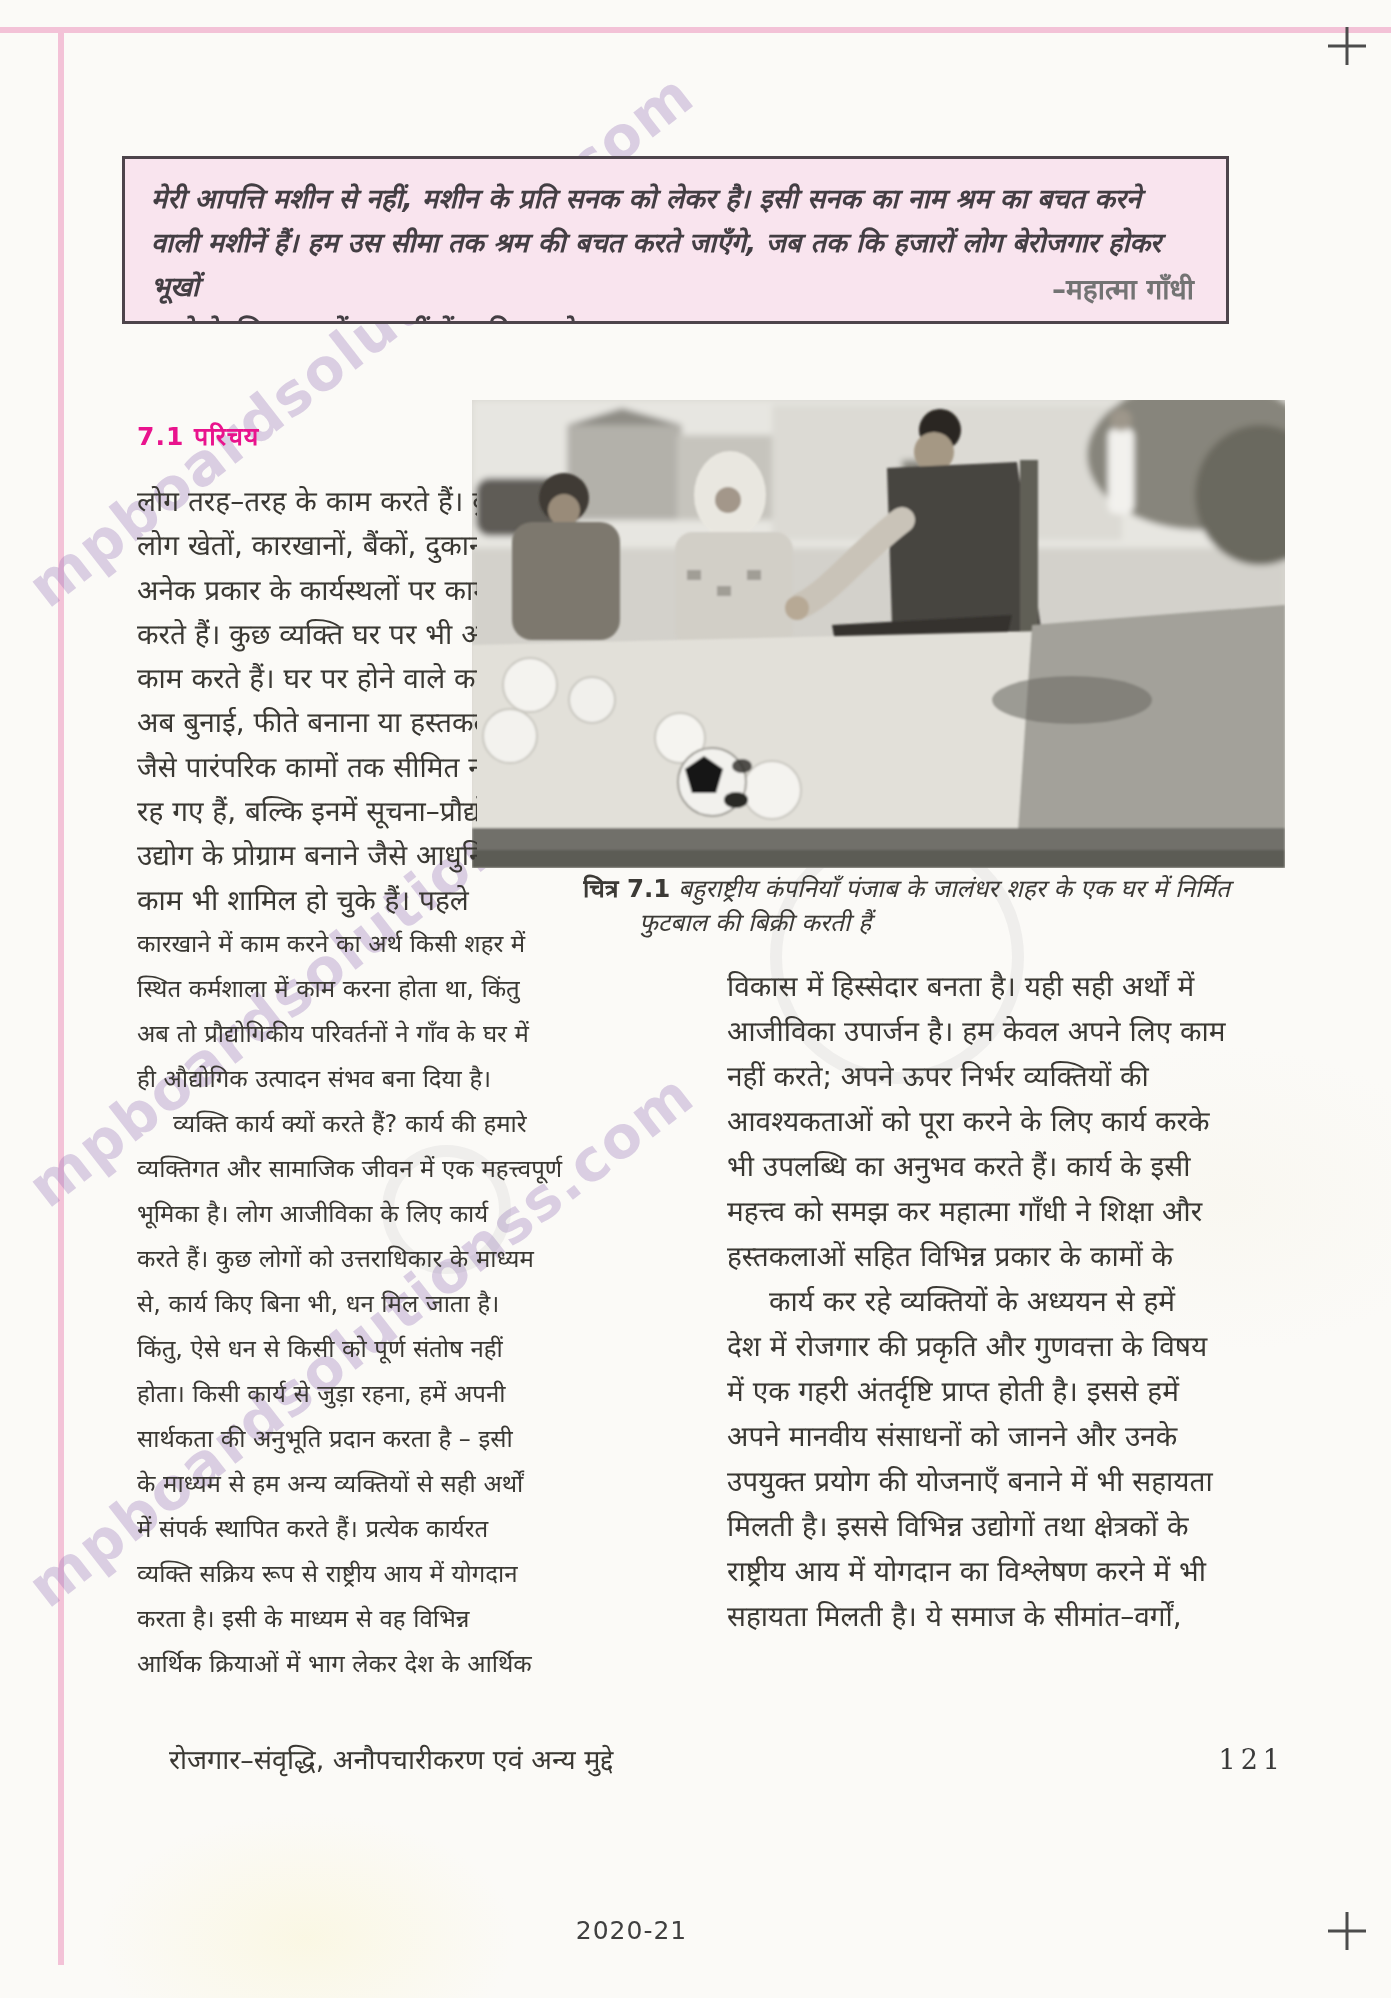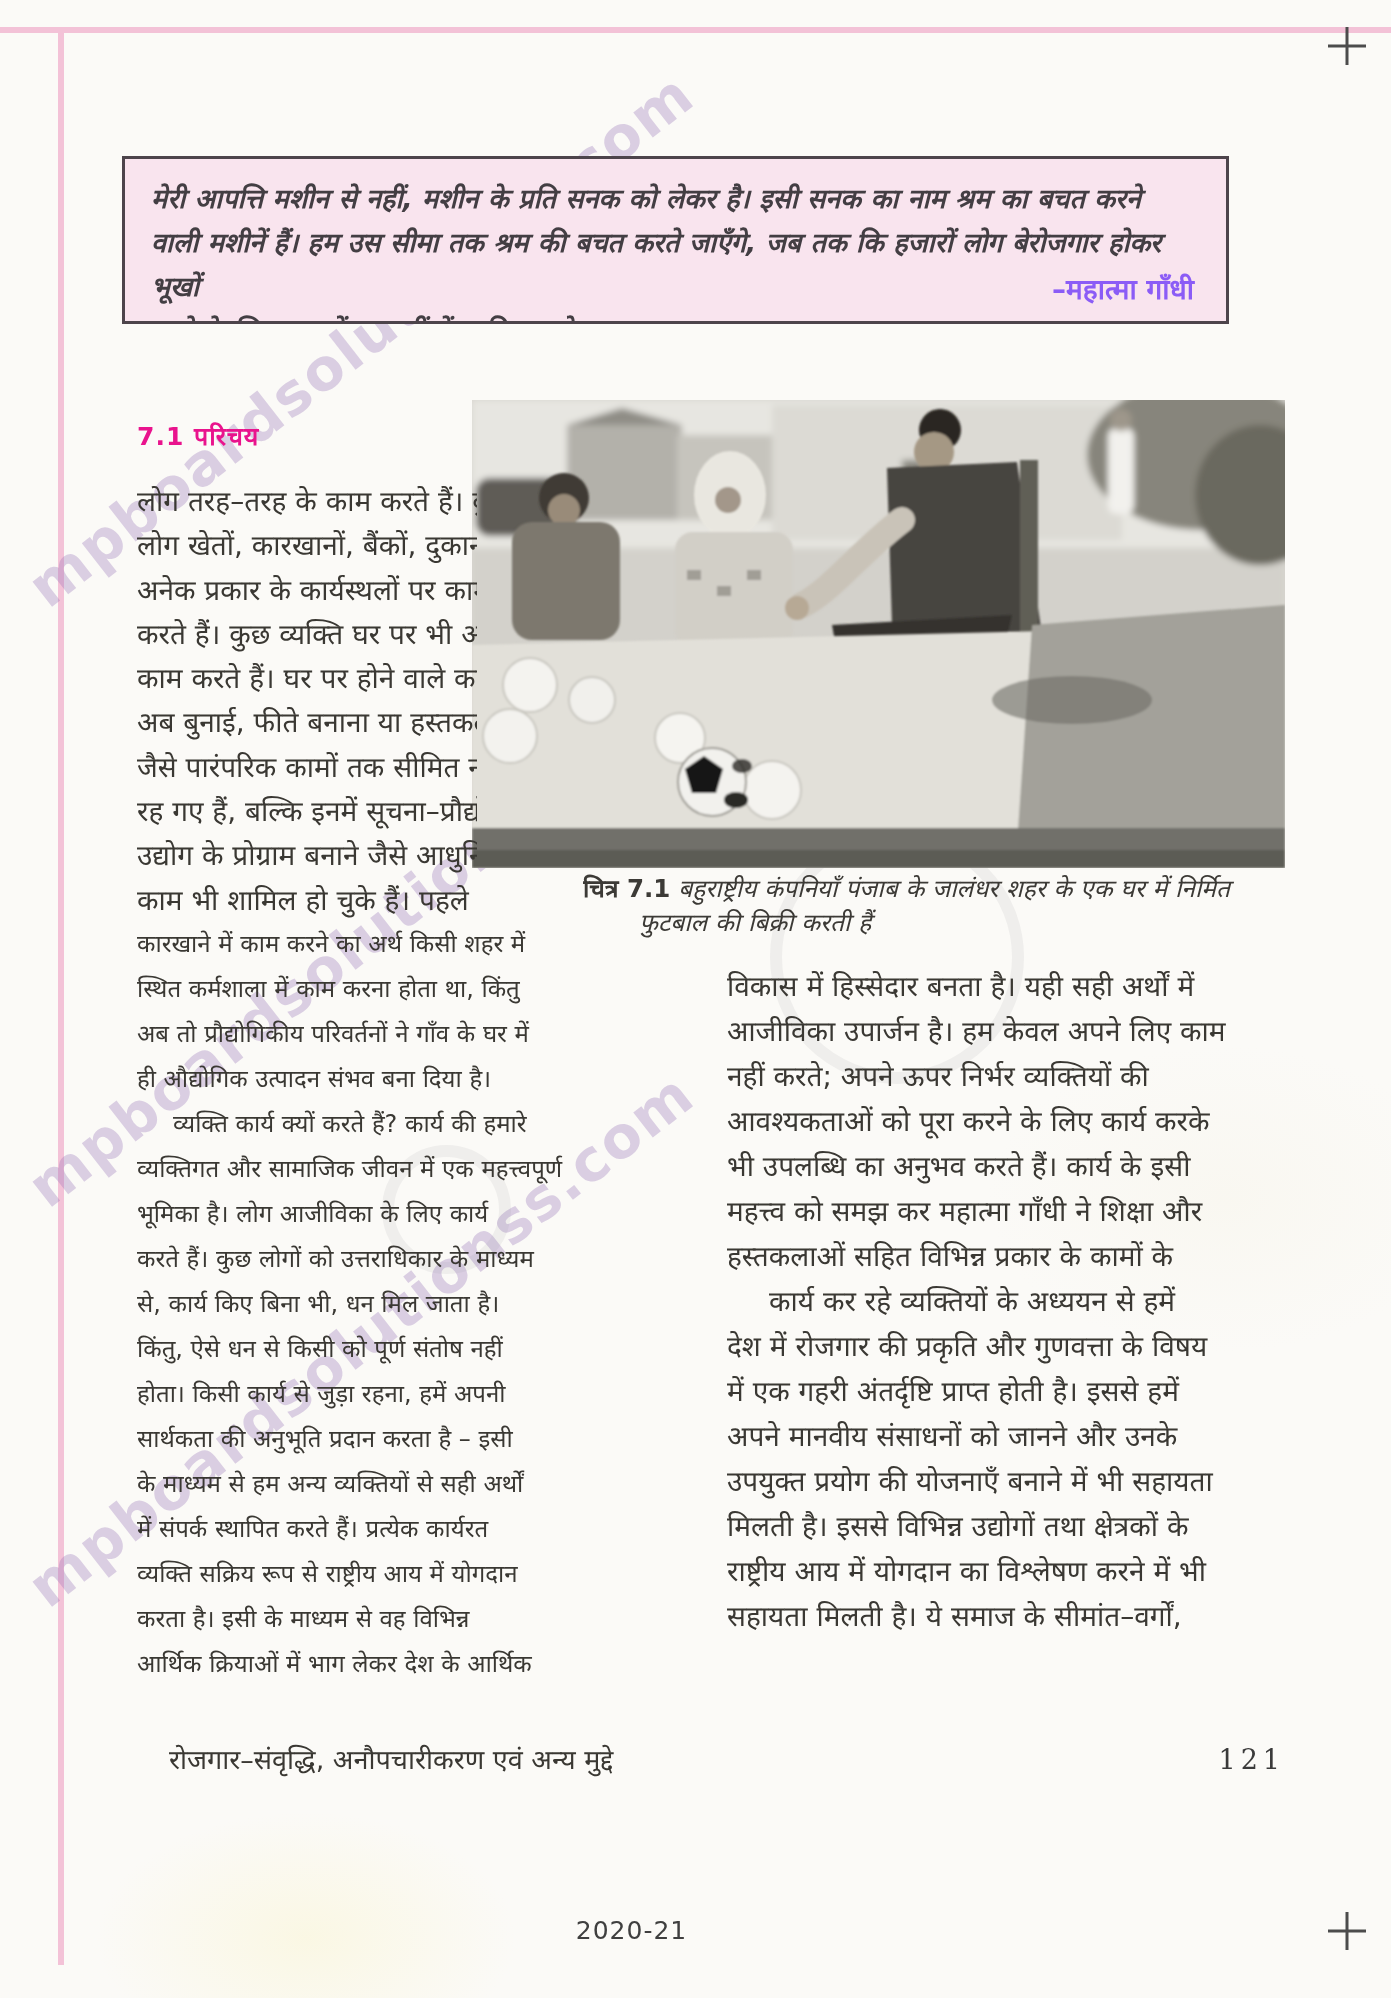--- a/index.html
+++ b/index.html
@@ -39,21 +39,21 @@
     position:absolute; left:122px; top:156px; width:1107px; height:168px;
     background:#f9e4ee; border:3px solid #4d444b; box-sizing:border-box;
     padding:18px 26px; overflow:hidden;
   }
   .quote-box .tl {
     font-size:27px; font-weight:700; font-style:italic;
     line-height:44px; color:#433e43; text-align:left;
   }
   .quote-attr {
     position:absolute; right:32px; bottom:14px;
-    font-size:28px; font-weight:700; color:#8b5cf6;
+    font-size:28px; font-weight:700; color:#737373;
   }
   
   .section-heading {
     position:absolute; left:137px; top:418px; margin:0;
     font-size:25px; font-weight:700; color:#e9138d; letter-spacing:1px;
   }
   
   .photo {
     position:absolute; left:472px; top:400px; width:813px; height:468px; margin:0;
     background:#d8d6d0; overflow:hidden;

